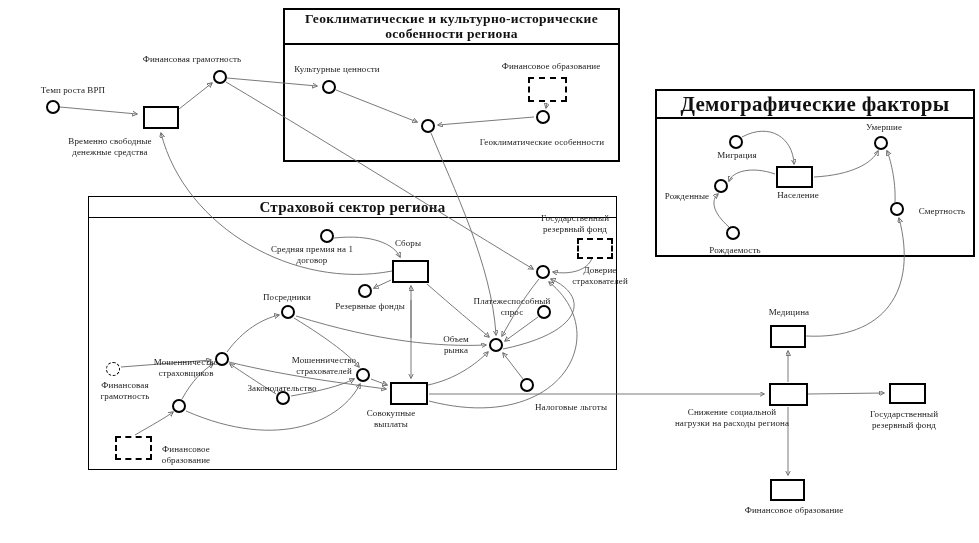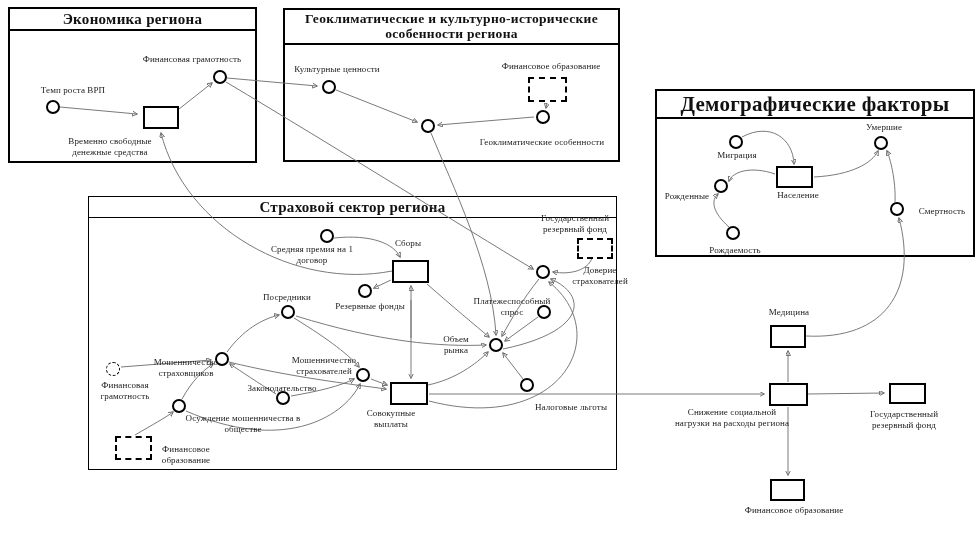--- a/index.html
+++ b/index.html
@@ -78,23 +78,20 @@
     <path d="M 121,367 L 211,360" marker-end="url(#ah)"></path>
     <path d="M 182,399 C 192,381 202,371 213,364" marker-end="url(#ah)"></path>
     <path d="M 276,394 C 257,382 242,372 230,364" marker-end="url(#ah)"></path>
     <path d="M 291,396 C 320,391 340,386 354,379" marker-end="url(#ah)"></path>
     <path d="M 186,411 C 280,452 342,420 360,384" marker-end="url(#ah)"></path>
     <path d="M 135,435 C 152,425 165,418 173,412" marker-end="url(#ah)"></path>
     <path d="M 229,362 C 290,377 350,384 386,389" marker-end="url(#ah)"></path>
     <path d="M 371,379 L 387,385" marker-end="url(#ah)"></path>
   </svg>
 
-  <div class="box" style="left:8px;top:7px;width:249px;height:156px;">
-    <div class="box-title" style="font-size:15px;">Экономика региона</div>
-  </div>
   <div class="lbl" style="left:23px;top:85px;width:100px;">Темп роста ВРП</div>
   <div class="circle" style="left:46px;top:100px;"></div>
   <div class="lbl" style="left:132px;top:54px;width:120px;">Финансовая грамотность</div>
   <div class="circle" style="left:213px;top:70px;"></div>
   <div class="stock" style="left:143px;top:106px;width:36px;height:23px;"></div>
   <div class="lbl" style="left:60px;top:136px;width:100px;">Временно свободные денежные средства</div>
 
   <div class="box" style="left:283px;top:8px;width:337px;height:154px;">
     <div class="box-title" style="font-size:13.5px;">Геоклиматические и культурно-исторические особенности региона</div>
   </div>
@@ -147,21 +144,20 @@
   <div class="lbl" style="left:252px;top:292px;width:70px;">Посредники</div>
   <div class="circle" style="left:215px;top:352px;"></div>
   <div class="lbl" style="left:140px;top:333px;width:92px;margin-top:24px;">Мошенничество страховщиков</div>
   <div class="circle dashed" style="left:106px;top:362px;"></div>
   <div class="lbl" style="left:83px;top:380px;width:84px;">Финансовая грамотность</div>
   <div class="circle" style="left:356px;top:368px;"></div>
   <div class="lbl" style="left:278px;top:355px;width:92px;">Мошенничество страхователей</div>
   <div class="circle" style="left:276px;top:391px;"></div>
   <div class="lbl" style="left:237px;top:383px;width:90px;">Законодательство</div>
   <div class="circle" style="left:172px;top:399px;"></div>
-  <div class="lbl" style="left:183px;top:413px;width:120px;">Осуждение мошенничества в обществе</div>
   <div class="stock dashed" style="left:115px;top:436px;width:37px;height:24px;"></div>
   <div class="lbl" style="left:148px;top:444px;width:76px;">Финансовое образование</div>
 
   <div class="lbl" style="left:759px;top:307px;width:60px;">Медицина</div>
   <div class="stock" style="left:770px;top:325px;width:36px;height:23px;"></div>
   <div class="stock" style="left:769px;top:383px;width:39px;height:23px;"></div>
   <div class="lbl" style="left:674px;top:407px;width:116px;">Снижение социальной нагрузки на расходы региона</div>
   <div class="stock" style="left:889px;top:383px;width:37px;height:21px;"></div>
   <div class="lbl" style="left:856px;top:409px;width:96px;">Государственный резервный фонд</div>
   <div class="stock" style="left:770px;top:479px;width:35px;height:22px;"></div>

